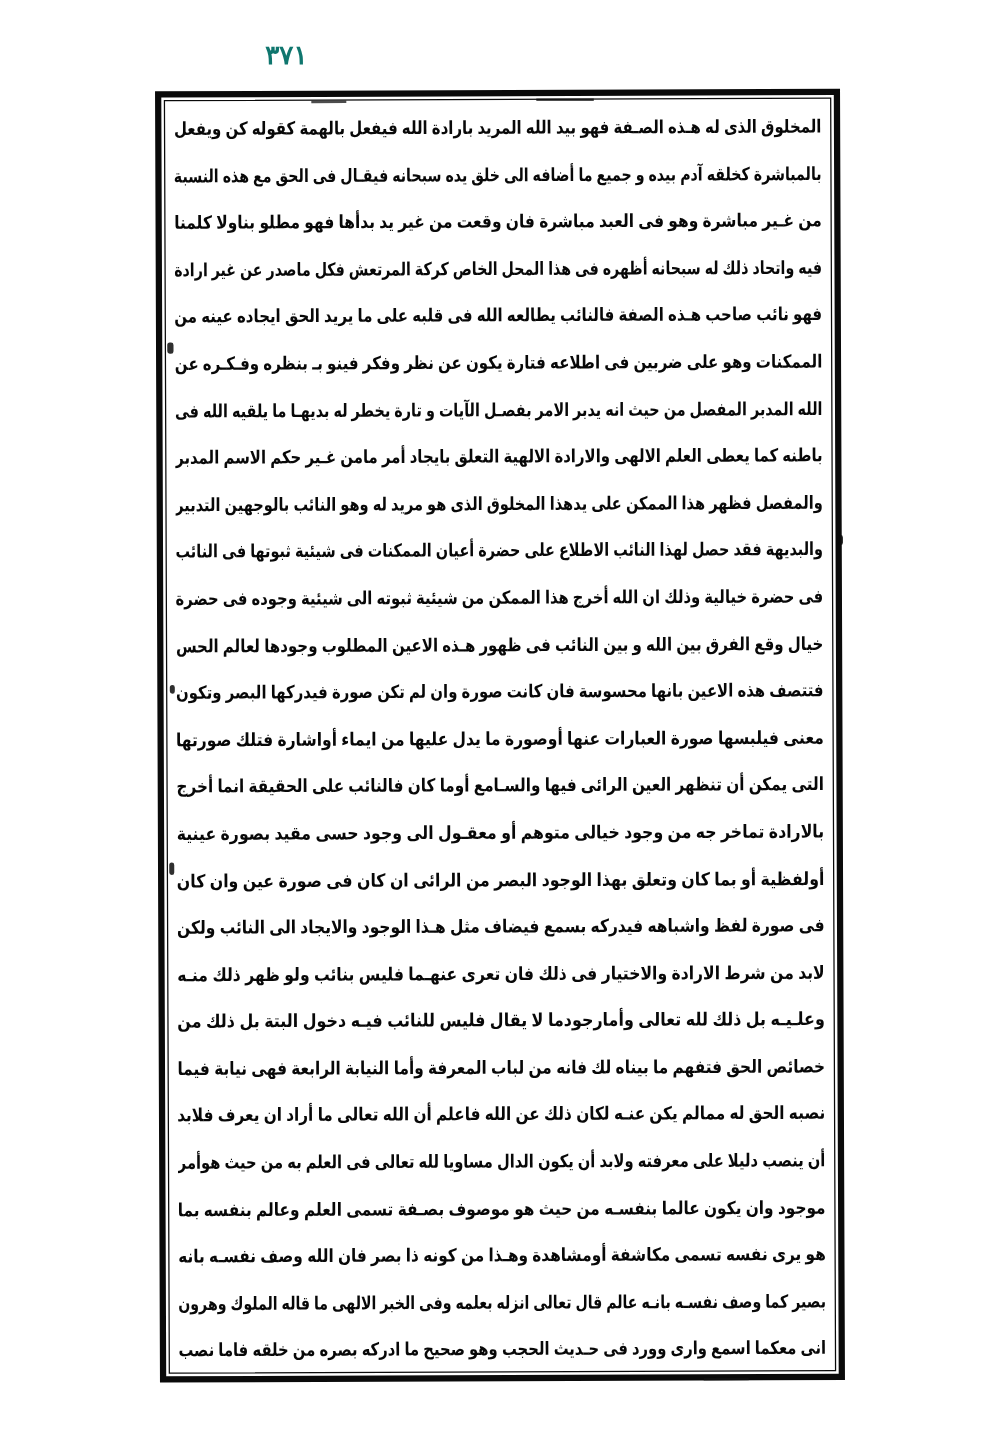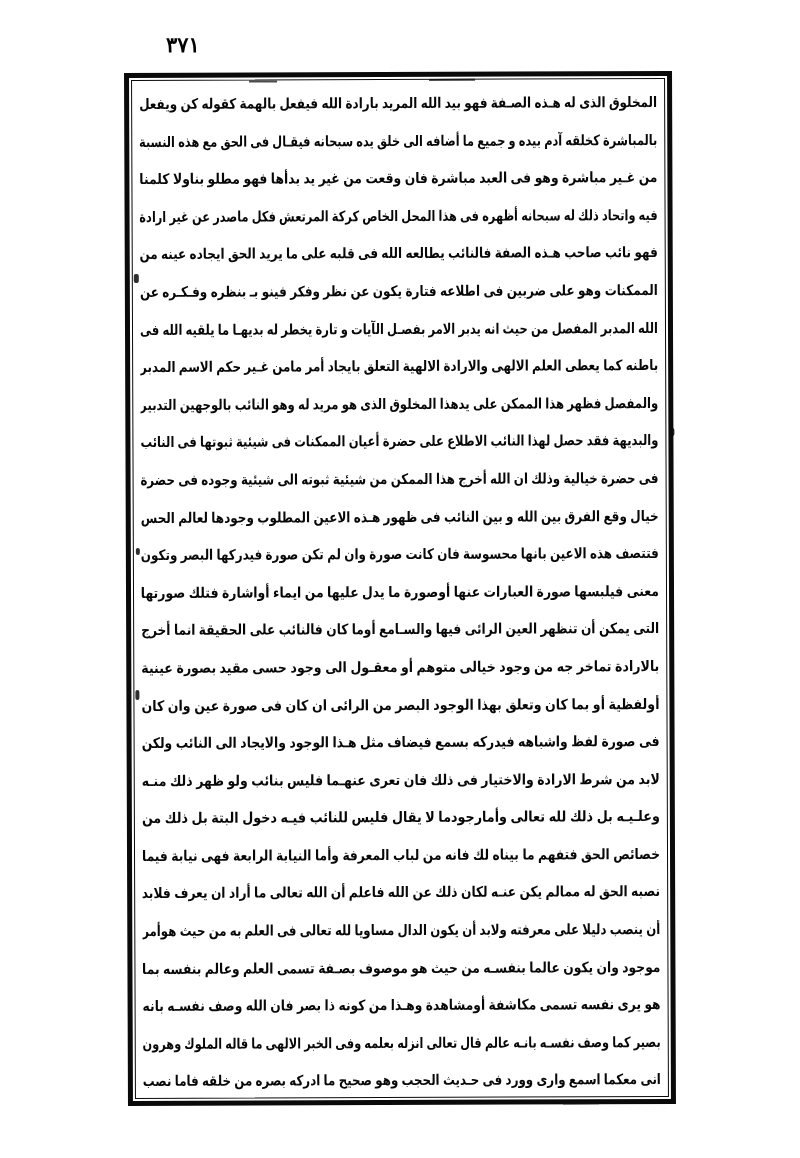--- a/index.html
+++ b/index.html
@@ -25,26 +25,26 @@
     height: 1158px;
     background: #ffffff;
   }
 
   
   .folio-number {
     position: absolute;
     left: 166px;
     top: 34px;
     width: 80px;
-    text-align: left;
-    font-family: Liberation Sans, sans-serif;
+    text-align: right;
+    font-family: Liberation Serif, serif;
     font-size: 21px;
     font-weight: 700;
     letter-spacing: 1px;
-    color: #000000;
+    color: #0f766e;
     direction: rtl;
     line-height: 1;
   }
 
   
   .text-frame {
     position: absolute;
     left: 126px;
     top: 72px;
     width: 548px;

